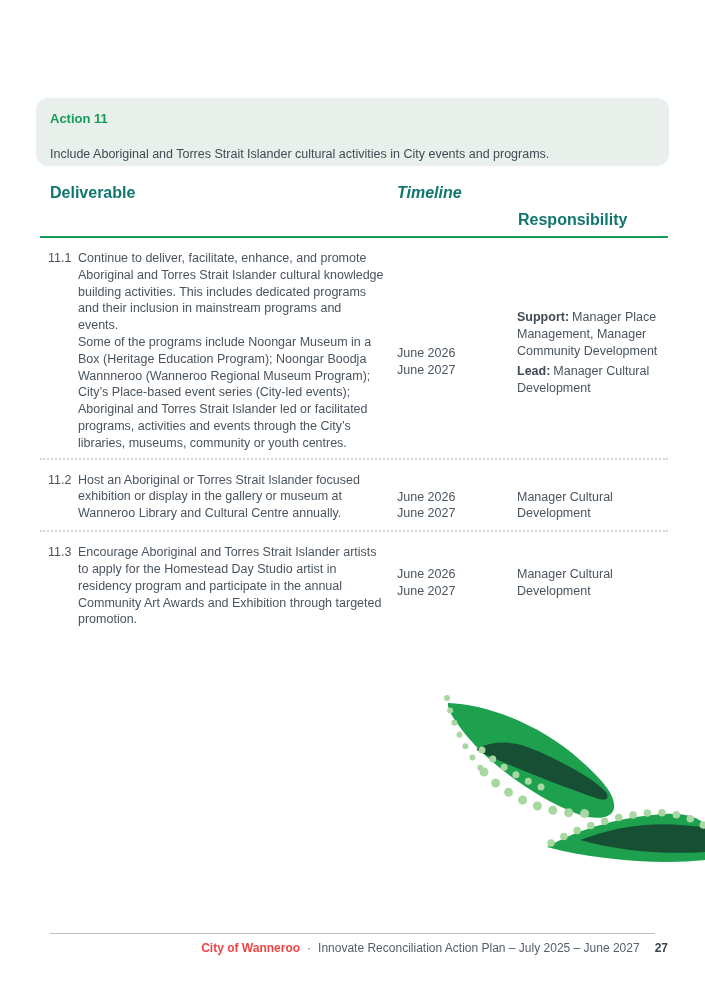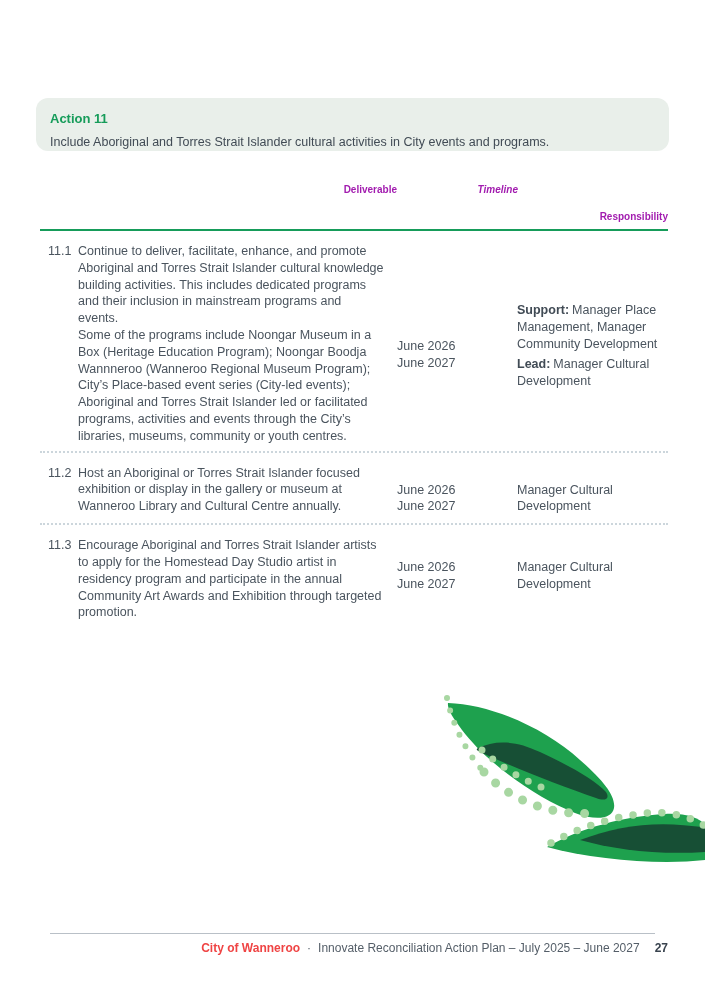--- a/index.html
+++ b/index.html
@@ -4,32 +4,32 @@
 <style>
   html,body { margin:0; padding:0; background:#ffffff; }
   .page {
     position:relative; width:705px; height:996px; background:#ffffff;
     font-family:"Liberation Sans", sans-serif; overflow:hidden;
     color:#4a545e;
   }
 
   
   .action-box {
-    position:absolute; left:36px; top:98px; width:633px; height:53px;
+    position:absolute; left:36px; top:98px; width:633px; height:68px;
     background:#e9efea; border-radius:12px; box-sizing:border-box;
     padding:13px 7px 0 14px;
   }
   .action-title { color:#169c5a; font-weight:bold; font-size:13px; }
-  .action-desc  { margin-top:9px; color:#414b55; font-size:12.5px; }
+  .action-desc  { margin-top:21px; color:#414b55; font-size:12.5px; }
 
   
   .table { position:absolute; left:40px; top:184px; width:628px; }
   .thead {
-    display:flex; color:#a21caf; font-weight:bold; font-size:10px;
-    padding:0 0 7px 10px; border-bottom:2px solid #169c5a;text-align:right;
+    display:flex; color:#0f766e; font-weight:bold; font-size:16px;
+    padding:0 0 7px 10px; border-bottom:2px solid #169c5a;
   }
   .thead .h-deliv { width:347px; flex:none; }
   .thead .h-time  { width:121px; flex:none;font-style:italic; }
   .thead .h-resp  { flex:1;margin-top:27px; }
 
   .row { display:flex; padding:12px 0 6px 8px; font-size:12.5px; line-height:16.8px; }
   .row + .row { border-top:2px dotted #ccd6dc; }
   .cell-num   { width:30px; flex:none; }
   .cell-deliv { width:307px; flex:none; margin-right:12px; }
   .cell-deliv p { margin:0; }

